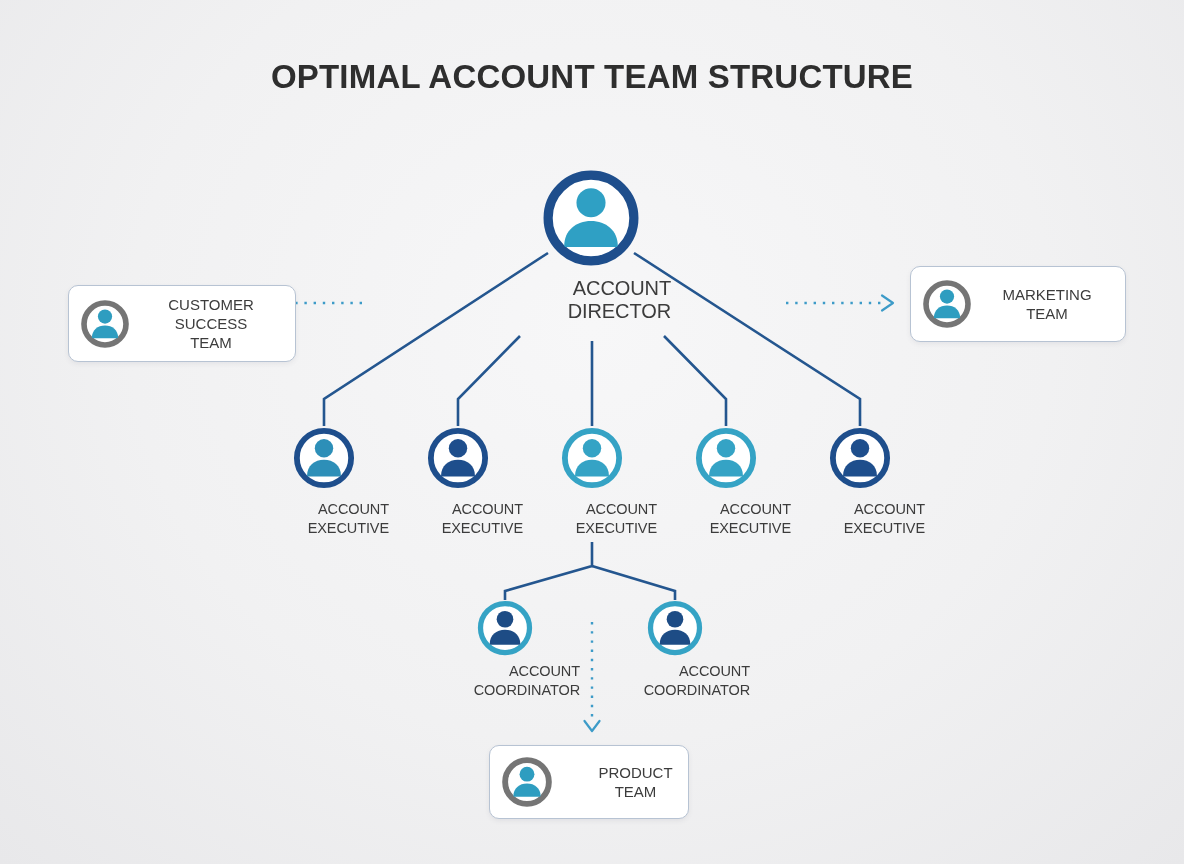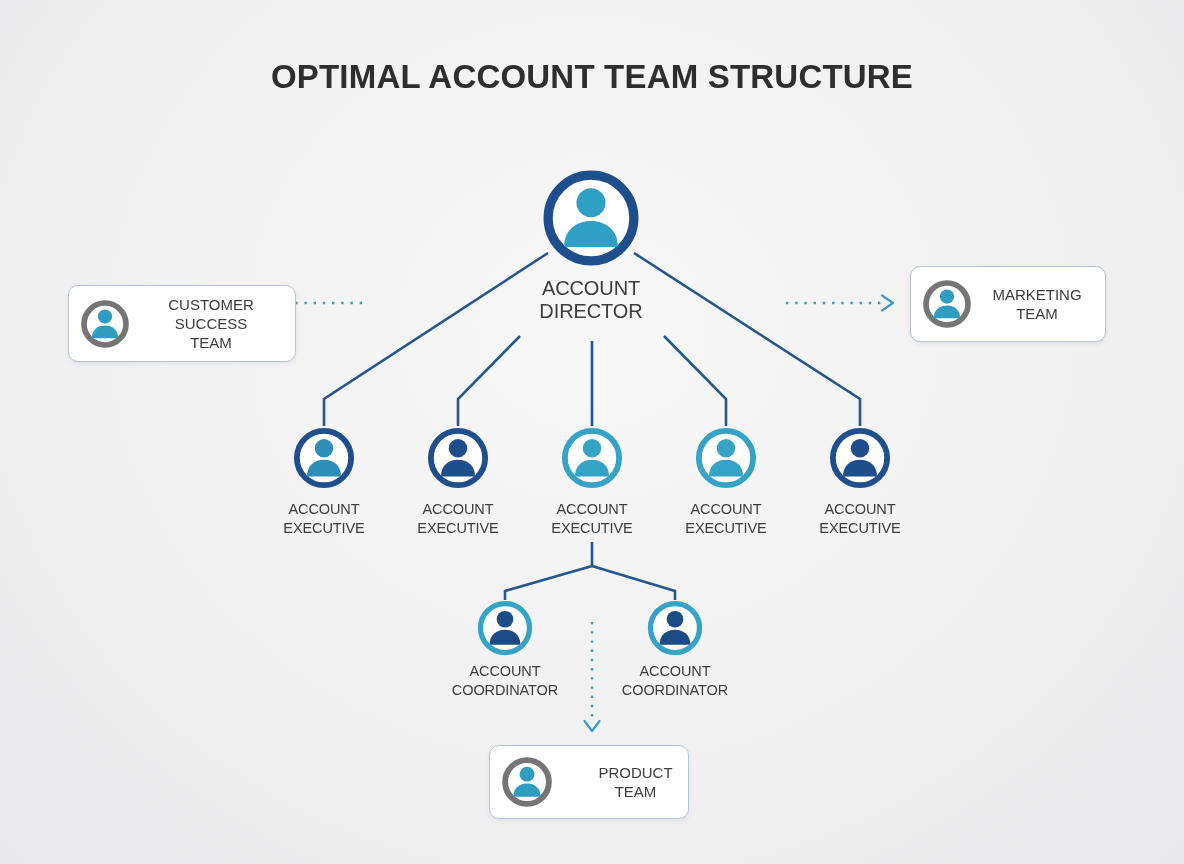--- a/index.html
+++ b/index.html
@@ -31,21 +31,21 @@
   .avatar--boxicon .ring { stroke-width:7.5; }
 
   .av-director   { --ring:#1e4e8c; --person:#2fa0c4; }
   .av-navy-steel { --ring:#1e4e8c; --person:#2d8fb8; }
   .av-navy       { --ring:#1e4e8c; --person:#1e4e8c; }
   .av-teal       { --ring:#35a3c5; --person:#35a3c5; }
   .av-teal-navy  { --ring:#35a3c5; --person:#1d4c85; }
   .av-gray       { --ring:#757575; --person:#2e9dc0; }
 
   .node-label {
-    position:absolute; text-align:center; white-space:pre-line;
+    position:absolute; text-align:right; white-space:pre-line;
     color:#3c3c3c; letter-spacing:-0.1px;
   }
   .label-director { font-size:20px; line-height:23px; }
   .label-small    { font-size:14.5px; line-height:18.5px; }
 
   .team-box {
     position:absolute; background:#ffffff;
     border:1.6px solid #b7c3d3; border-radius:10px;
     display:flex; align-items:center; gap:10px; padding:0 12px;
     box-shadow:0 2px 5px rgba(60,70,90,0.08);
@@ -207,21 +207,21 @@
             <circle class="head" cx="32" cy="22" r="9.5"></circle>
         <path class="body" d="M14.5 51 v-0.6 c0 -10.4 7.7 -16.5 17.5 -16.5 c9.8 0 17.5 6.1 17.5 16.5 V51 Z"></path>
           </g>
       </svg>
     </div>
     <div class="box-label">CUSTOMER
 SUCCESS
 TEAM</div>
   </div>
 
-  <div class="team-box" style="left:910px; top:266px; width:196px; height:76px;">
+  <div class="team-box" style="left:910px; top:266px; width:216px; height:76px;">
     <div class="avatar avatar--inline avatar--boxicon av-gray" style="width:48px; height:48px;">
       <svg viewBox="0 0 64 64">
         <circle class="face" cx="32" cy="32" r="28"></circle>
           <circle class="ring" cx="32" cy="32" r="28"></circle>
         <g clip-path="url(#avclip)">
             <circle class="head" cx="32" cy="22" r="9.5"></circle>
         <path class="body" d="M14.5 51 v-0.6 c0 -10.4 7.7 -16.5 17.5 -16.5 c9.8 0 17.5 6.1 17.5 16.5 V51 Z"></path>
           </g>
       </svg>
     </div>

